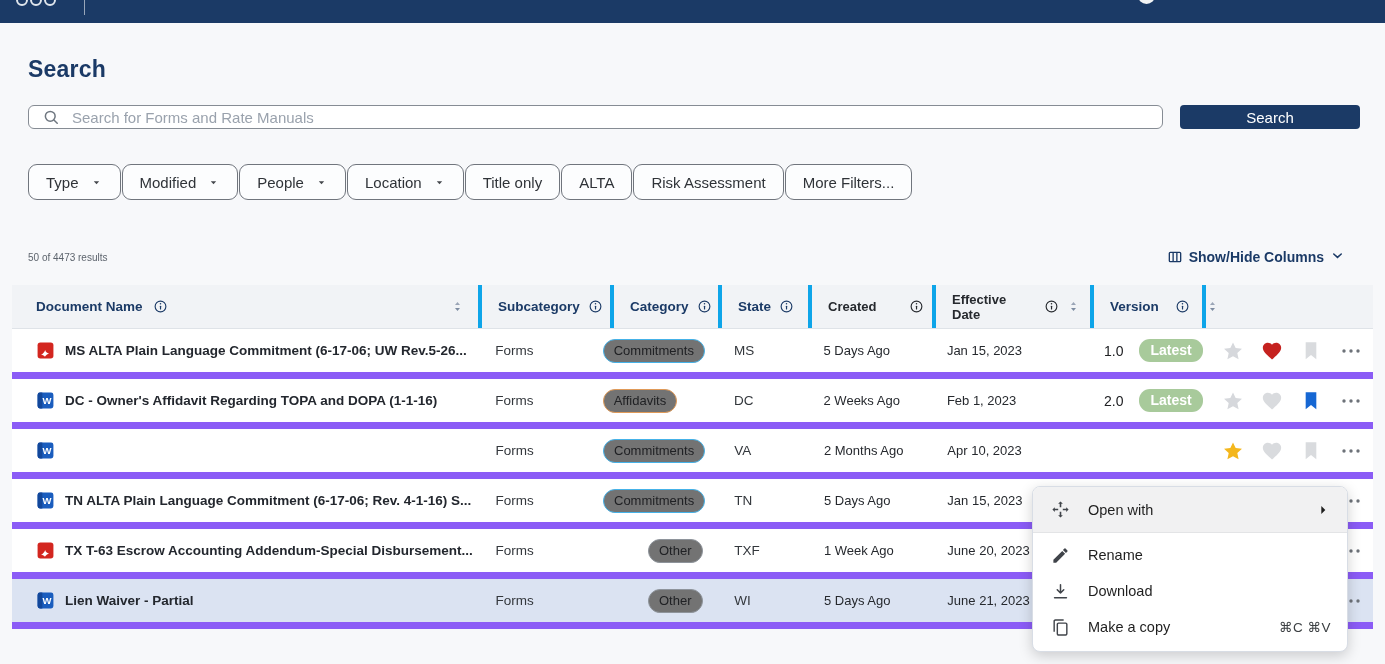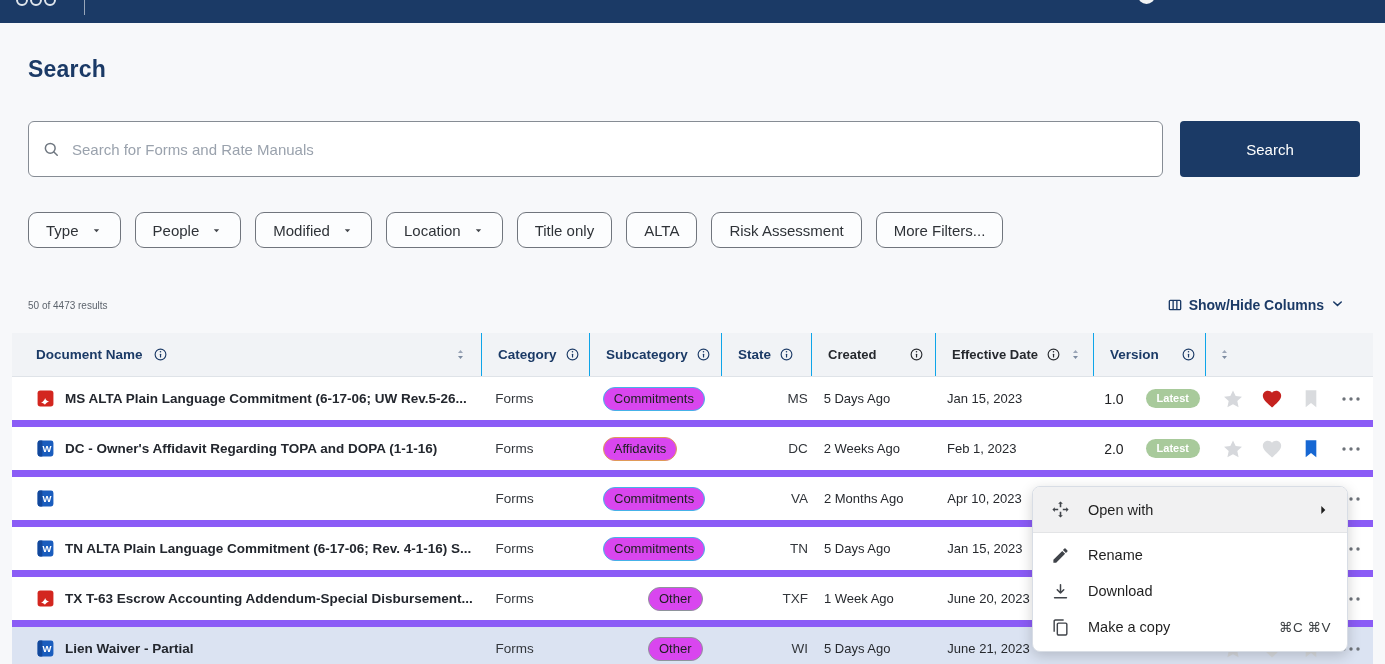--- a/index.html
+++ b/index.html
@@ -12,70 +12,70 @@
   }
   
   .topbar { height:23px; background:#1b3a66; position:relative; overflow:hidden; }
   .topbar-divider { position:absolute; left:84px; top:0; width:1px; height:15px; background:rgba(255,255,255,.55); }
   .topbar-avatar { position:absolute; left:1138px; top:-13px; width:17px; height:17px; border-radius:50%; background:#f1f3f4; }
   .topbar-logo { position:absolute; left:12px; top:-9px; width:60px; height:18px; }
 
   
   h1.page-title { margin:33px 0 0 28px; font-size:23px; font-weight:700; color:#1b3a66; letter-spacing:.2px; }
 
-  .search-row { display:flex; margin:38px 25px 0 28px; gap:17px; height:56px; }
+  .search-row { display:flex; margin:22px 25px 0 28px; gap:17px; height:24px; }
   .search-box { flex:1; background:#fff; border:1px solid #868c94; border-radius:6px; display:flex; align-items:center; padding:0 13px; gap:12px; }
   .search-box svg { width:18px; height:18px; color:#6f7780; flex:none; }
   .search-box input { border:none; outline:none; flex:1; font-size:15px; color:#202124; background:transparent; font-family:inherit; }
   .search-box input::placeholder { color:#9aa2ad; }
   .search-btn { width:180px; background:#1b3a66; color:#fff; border:none; border-radius:4px; font-size:15px; cursor:pointer; font-family:inherit; }
 
   
-  .chips { display:flex; gap:14px; margin:35px 0 0 28px; }
+  .chips { display:flex; gap:1px; margin:35px 0 0 28px; }
   .chip { height:36px; padding:0 17px; border:1px solid #70757d; border-radius:9px; background:#fcfdfe; display:flex; align-items:center; gap:11px; font-size:15px; color:#2f3338; cursor:pointer; font-family:inherit; white-space:nowrap; }
   .chip .caret { width:13px; height:13px; color:#44474c; display:flex; }
   .chip .caret svg { width:13px; height:13px; }
 
   
   .results-row { display:flex; justify-content:space-between; align-items:center; margin:47px 40px 0 28px; height:20px; }
   .results-count { font-size:10px; color:#5d646d; }
   .showhide { display:flex; gap:6px; align-items:center; color:#1b3a66; font-weight:700; font-size:14px; cursor:pointer; }
   .showhide svg { width:16px; height:16px; }
   .showhide .chev svg { width:15px; height:15px; }
 
   
   .table { margin:18px 12px 0 12px; background:#fff; }
   .thead { display:flex; background:#f1f3f6; height:44px; border-bottom:1px solid #dfe3e8; }
-  .th { display:flex; align-items:center; gap:8px; padding:0 10px 0 16px; font-size:13.5px; font-weight:700; color:#1b3a66; border-right:1px solid #0ea5e9; }
+  .th { display:flex; align-items:center; gap:8px; padding:0 10px 0 16px; font-size:13.5px; font-weight:700; color:#1b3a66; border-right:4px solid #0ea5e9; }
   .th:last-child { border-right:none; }
   .info-wrap { display:flex; } .info-wrap svg { width:15px; height:15px; }
   .sort-wrap { display:flex; color:#7d8ba1; } .sort-wrap svg { width:13px; height:13px; }
   .sort-right { margin-left:auto; margin-right:4px; }
 
   .trow { display:flex; height:50px; align-items:center; background:#fff; border-bottom:7px solid #8b5cf6; font-size:13.5px; }
   .trow.highlight { background:#dbe3f2; }
   .cell { padding-left:16px; }
   .c-name { width:470px; padding-left:24px; display:flex; gap:10px; align-items:center; overflow:hidden; }
   .c-cat { width:108px; }
   .c-sub { width:132px; }
-  .c-state { width:90px;text-align:right; }
+  .c-state { width:90px; }
   .c-created { width:124px; font-size:13px; color:#26292e;gap:33px; }
   .c-eff { width:158px; font-size:13px; color:#26292e; }
-  .c-ver { width:112px; display:flex; align-items:center; gap:22px; }
+  .c-ver { width:112px; display:flex; align-items:center; gap:16px; }
   .c-actions { flex:1; display:flex; align-items:center; gap:17px; padding:0 10px 0 22px; }
   .th.c-actions { padding:0; }
 
   .file-icon { display:flex; flex:none; } .file-icon svg { width:19px; height:19px; }
   .doc-name { font-weight:700; color:#23272e; font-size:13.5px; white-space:nowrap; overflow:hidden; cursor:pointer; }
-  .pill { display:inline-block; border:1.5px solid #8e949b; border-radius:13px; padding:3px 10px 4px; font-size:13px; color:#202124; background:#d946ef; white-space:nowrap; }
+  .pill { display:inline-block; border:1.5px solid #8e949b; border-radius:13px; padding:3px 10px 4px; font-size:13px; color:#202124; background:#737373; white-space:nowrap; }
   .pill.blue { border-color:#45b2e8; }
   .pill.orange { border-color:#e09a58; }
   .pill.gray { border-color:#8e949b;margin-left:45px; }
   .ver { font-size:14px; color:#202124; }
-  .latest { background:#a8ca9b; color:#fff; font-size:11px; font-weight:700; padding:3px 11px 4px; border-radius:11px; }
+  .latest { background:#a8ca9b; color:#fff; font-size:14px; font-weight:700; padding:3px 11px 4px; border-radius:11px; }
 
   .act { display:flex; cursor:pointer; }
   .act svg { width:22px; height:22px; }
   .act.star { color:#d6d8dc; } .act.star.on { color:#f4b71d; }
   .act.heart { color:#d9dbde; } .act.heart.on { color:#c5221f; }
   .act.bm { color:#d9dbde; } .act.bm.on { color:#1667d3; }
   .act.more { color:#6d7279; margin-left:auto; } .act.more svg { width:24px; height:24px; }
 
   
   .context-menu { position:absolute; left:1032px; top:486px; width:316px; background:#fff; border:1px solid #d8dde5; border-radius:8px; box-shadow:0 4px 14px rgba(0,0,0,.18); z-index:10; padding-bottom:6px; overflow:hidden; }
@@ -117,36 +117,36 @@
   <div class="chips" id="chips">
       <button class="chip">
     <span class="chip-label">Type</span>
     <span class="caret">
           <svg viewBox="0 0 24 24" fill="currentColor">
             <path d="M7 9.5l5 5.5 5-5.5z"></path>
           </svg>
         </span>
   </button>
       <button class="chip">
+    <span class="chip-label">Modified</span>
+    <span class="caret">
+          <svg viewBox="0 0 24 24" fill="currentColor">
+            <path d="M7 9.5l5 5.5 5-5.5z"></path>
+          </svg>
+        </span>
+  </button>
+      <button class="chip">
     <span class="chip-label">People</span>
     <span class="caret">
           <svg viewBox="0 0 24 24" fill="currentColor">
             <path d="M7 9.5l5 5.5 5-5.5z"></path>
           </svg>
         </span>
   </button>
       <button class="chip">
-    <span class="chip-label">Modified</span>
-    <span class="caret">
-          <svg viewBox="0 0 24 24" fill="currentColor">
-            <path d="M7 9.5l5 5.5 5-5.5z"></path>
-          </svg>
-        </span>
-  </button>
-      <button class="chip">
     <span class="chip-label">Location</span>
     <span class="caret">
           <svg viewBox="0 0 24 24" fill="currentColor">
             <path d="M7 9.5l5 5.5 5-5.5z"></path>
           </svg>
         </span>
   </button>
       <button class="chip">
     <span class="chip-label">Title only</span>
 
@@ -190,33 +190,33 @@
               <circle cx="12" cy="7.6" r="1.25" fill="currentColor"></circle>
             </svg>
           </span>
     <span class="sort-wrap sort-right">
             <svg viewBox="0 0 24 24" fill="currentColor">
               <path d="M12 3.5l4.6 5.7H7.4z" opacity=".75"></path>
               <path d="M12 20.5l-4.6-5.7h9.2z"></path>
             </svg>
           </span>
   </div>
+        <div class="th c-sub">
+    <span class="th-label">Subcategory</span>
+    <span class="info-wrap">
+            <svg viewBox="0 0 24 24">
+              <circle cx="12" cy="12" r="8.6" fill="none" stroke="currentColor" stroke-width="1.8"></circle>
+              <rect x="11.1" y="10.6" width="1.9" height="6.2" rx=".9" fill="currentColor"></rect>
+              <circle cx="12" cy="7.6" r="1.25" fill="currentColor"></circle>
+            </svg>
+          </span>
+
+  </div>
         <div class="th c-cat">
     <span class="th-label">Category</span>
-    <span class="info-wrap">
-            <svg viewBox="0 0 24 24">
-              <circle cx="12" cy="12" r="8.6" fill="none" stroke="currentColor" stroke-width="1.8"></circle>
-              <rect x="11.1" y="10.6" width="1.9" height="6.2" rx=".9" fill="currentColor"></rect>
-              <circle cx="12" cy="7.6" r="1.25" fill="currentColor"></circle>
-            </svg>
-          </span>
-
-  </div>
-        <div class="th c-sub">
-    <span class="th-label">Subcategory</span>
     <span class="info-wrap">
             <svg viewBox="0 0 24 24">
               <circle cx="12" cy="12" r="8.6" fill="none" stroke="currentColor" stroke-width="1.8"></circle>
               <rect x="11.1" y="10.6" width="1.9" height="6.2" rx=".9" fill="currentColor"></rect>
               <circle cx="12" cy="7.6" r="1.25" fill="currentColor"></circle>
             </svg>
           </span>
 
   </div>
         <div class="th c-state">

